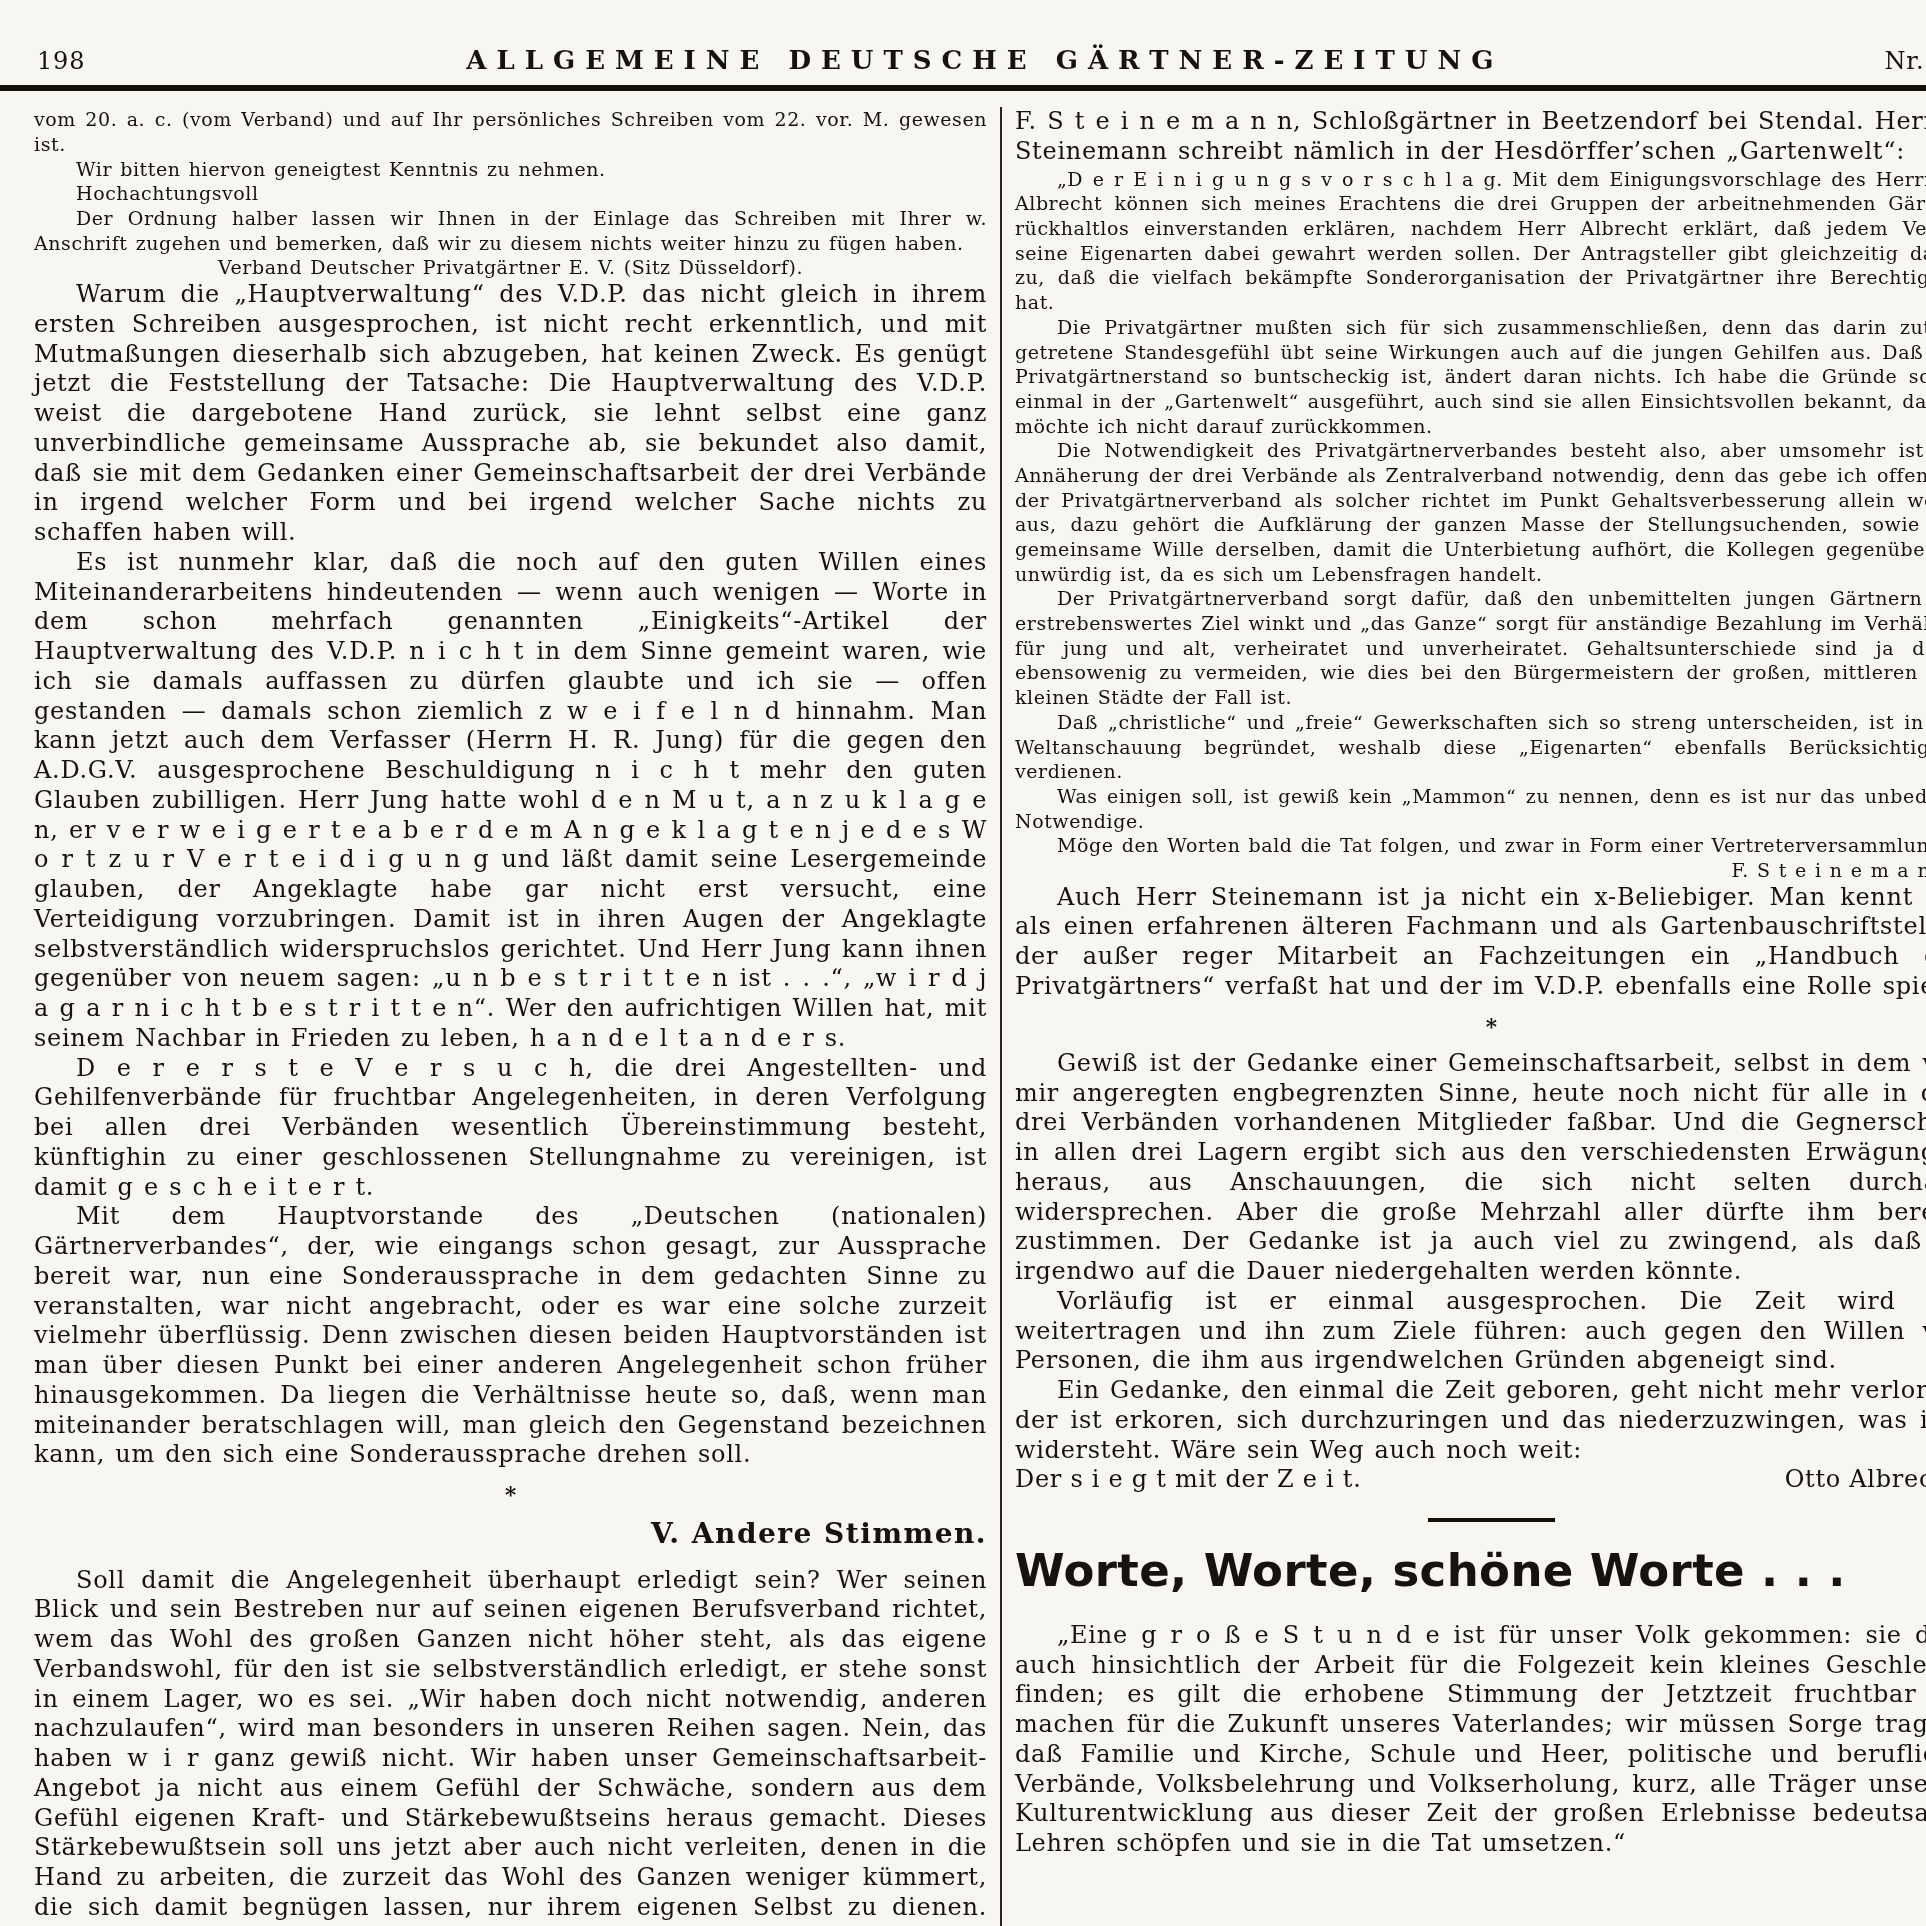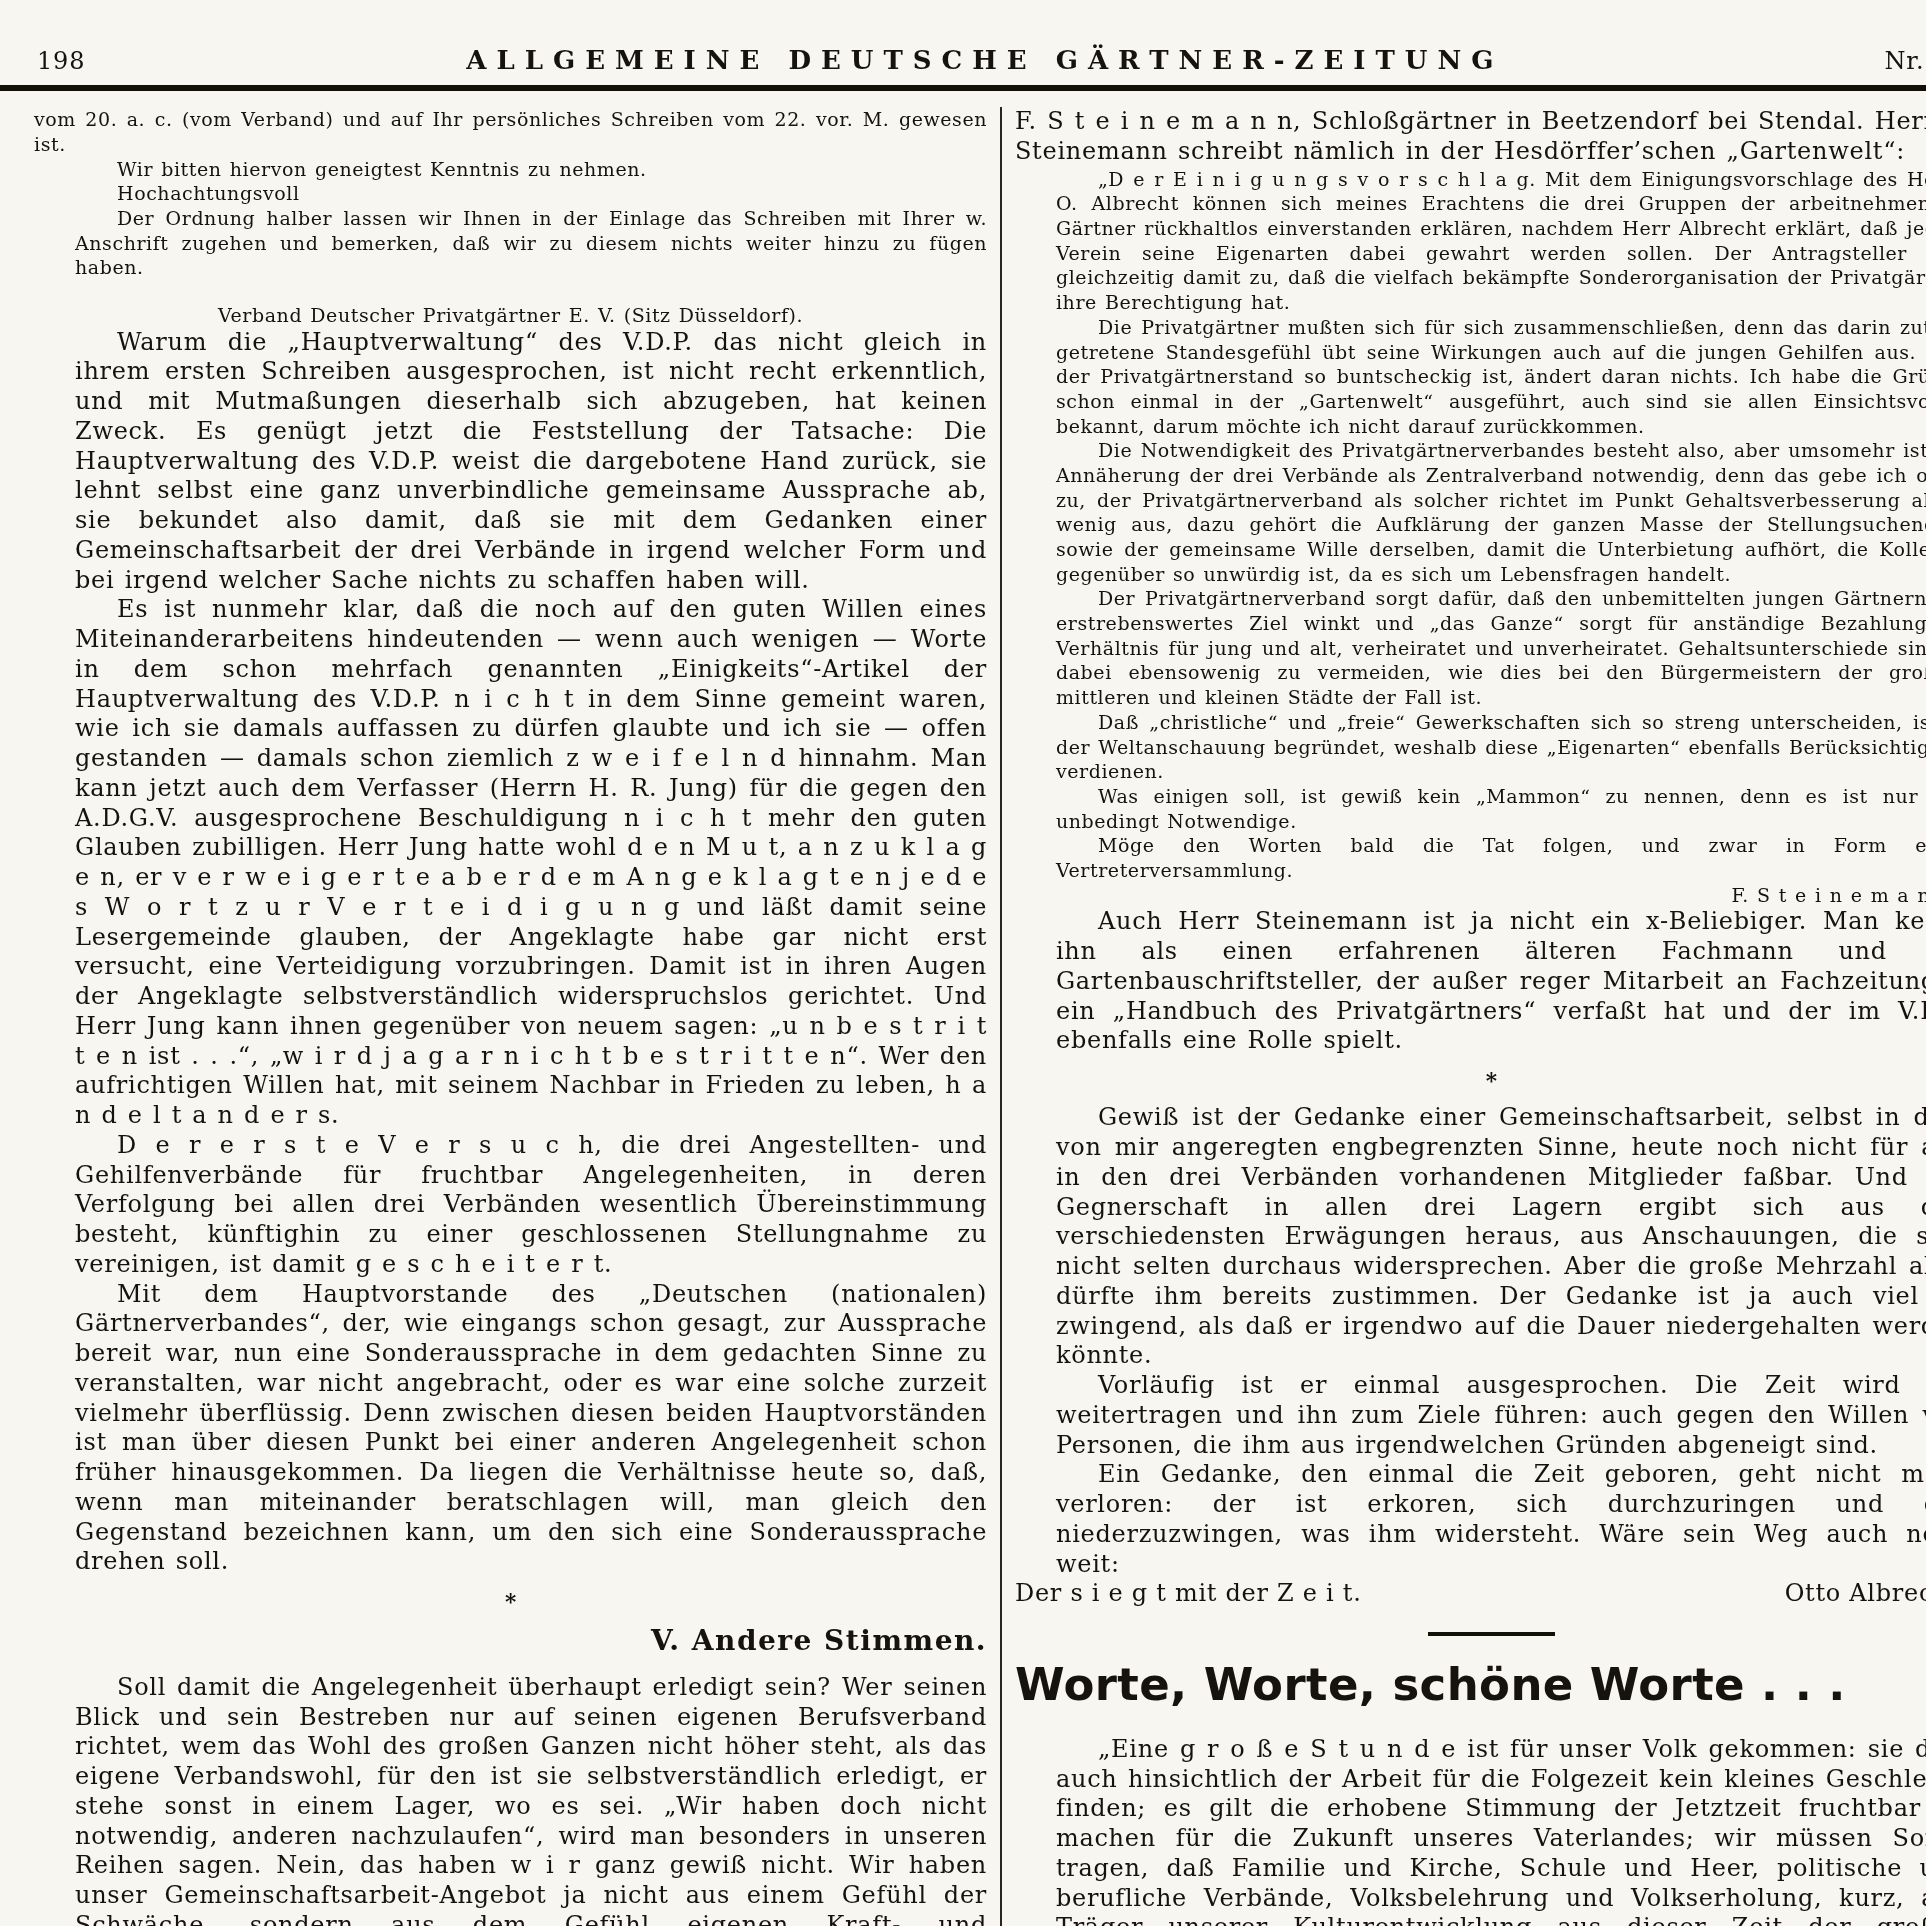--- a/index.html
+++ b/index.html
@@ -29,22 +29,22 @@
     padding:16px 34px 0 34px;
     gap:13px;
   }
   .col{flex:1 1 0;min-width:0;}
   .divider{width:1.9px;background:#2a261f;}
   
   p{margin:0;text-align:justify;
     font-size:24px;line-height:1.24;
     letter-spacing:0.03em;word-spacing:0.08em;}
   p.small{font-size:19px;line-height:1.3;}
-  p.ind{text-indent:42px;margin-left:41px;}
-  p.center{text-align:center;text-indent:0;margin-top:23px;}
+  p.ind{text-indent:42px;}
+  p.center{text-align:center;text-indent:0;}
   p.sigr{text-align:right;text-indent:0;}
   .b{font-weight:normal;}
   .star{
     text-align:center;font-size:21.6px;line-height:1;
     margin:14px 0 11.6px 0;font-weight:bold;
   }
   h2.h1{
     text-align:right;font-size:28px;margin:10px 0 15.4px 0;
     font-weight:bold;letter-spacing:1.5px;
   }

